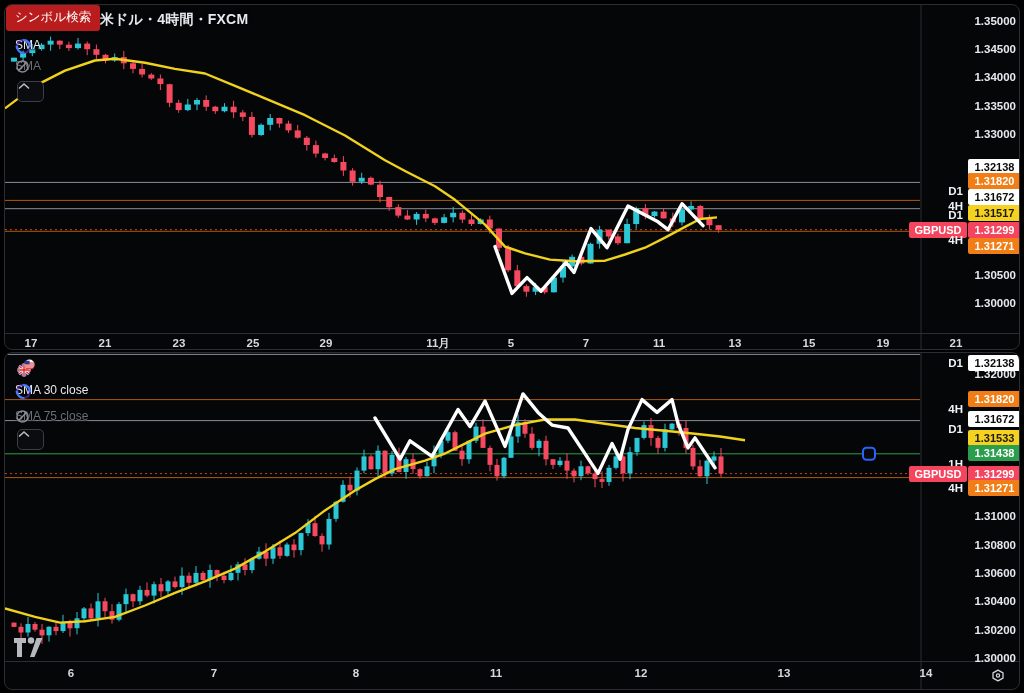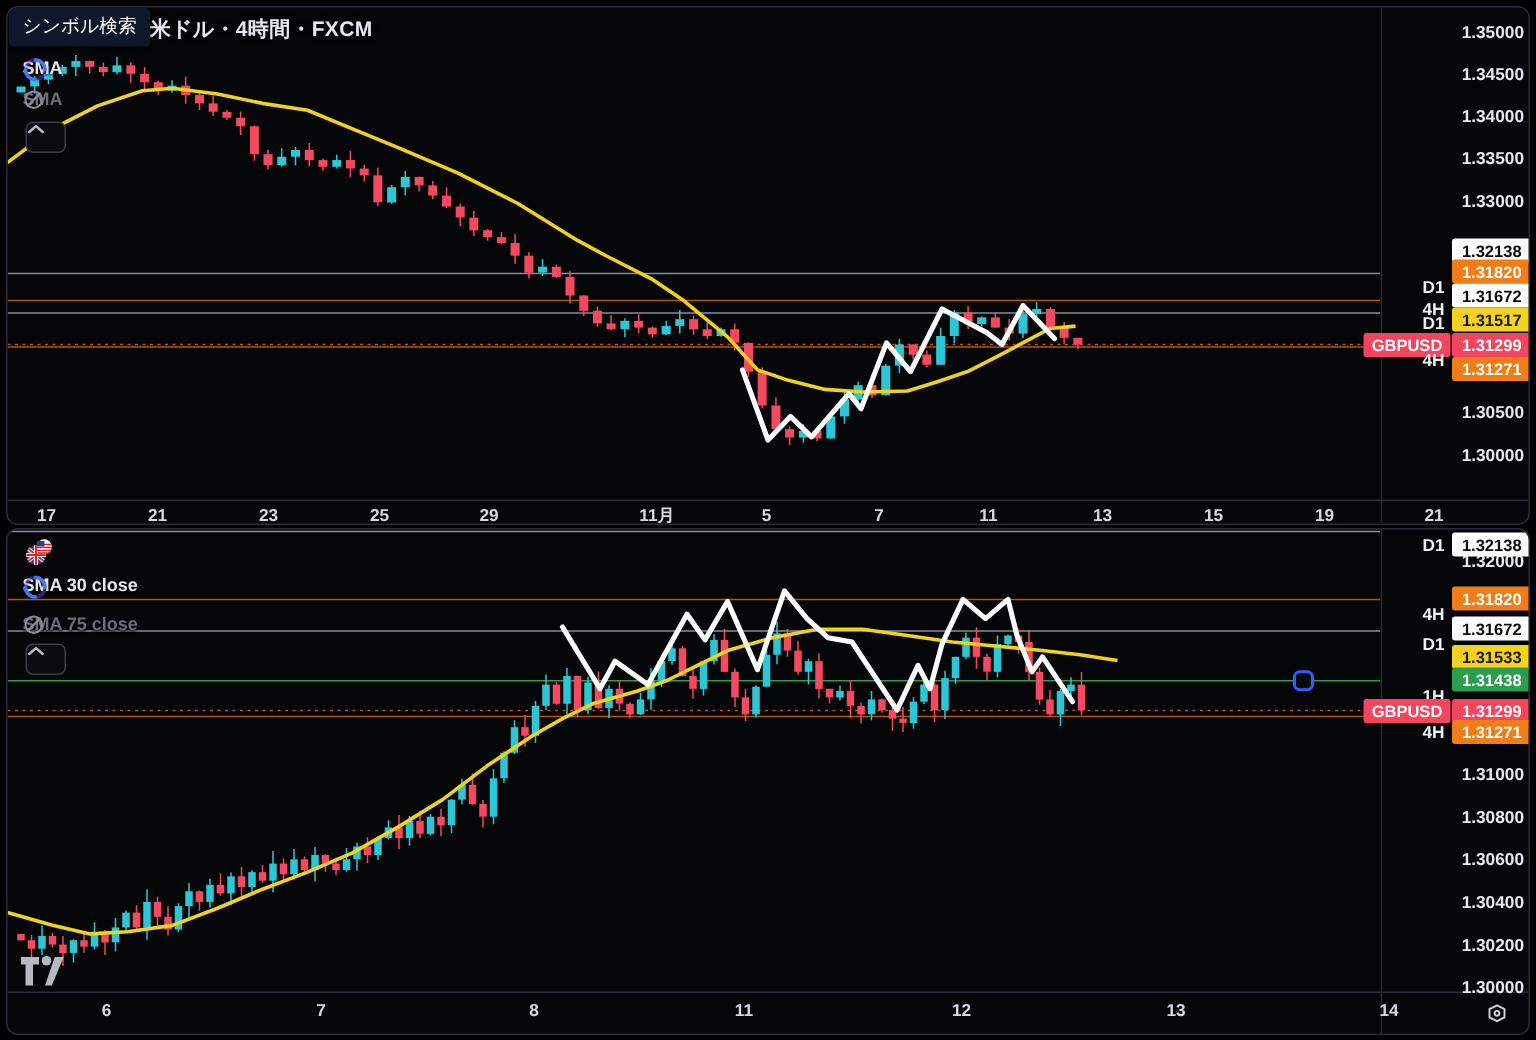--- a/index.html
+++ b/index.html
@@ -9,28 +9,28 @@
     border-radius:8px;overflow:hidden;box-sizing:border-box;}
   #pane0{top:4px;height:346px;}
   #pane1{top:352px;height:338px;}
   .pane svg{position:absolute;left:0;top:0;}
   svg text{font-family:"Liberation Sans",sans-serif;}
   .hdr{position:absolute;top:6px;left:12px;display:flex;align-items:center;gap:7px;z-index:6;}
   .pair-icon{width:18px;height:18px;display:inline-block;}
   .pane-title{font-size:14px;font-weight:700;color:#e6e9ef;letter-spacing:.2px;white-space:nowrap;
     text-shadow:0 0 4px #000;}
   .legend{position:absolute;left:10px;display:flex;align-items:center;gap:8px;z-index:6;}
-  .legend .lbl{font-size:12px;font-weight:700;color:#e6e9ef;text-shadow:0 1px 2px #000;}
+  .legend .lbl{font-size:12px;font-weight:400;color:#e6e9ef;text-shadow:0 1px 2px #000;}
   .legend.dim .lbl{color:#6a6e78;}
   .l1{top:33px;} .l2{top:54px;}
   #pane1 .l1{top:30px;} #pane1 .l2{top:56px;}
   .collapse-btn{position:absolute;left:12px;top:76px;width:27px;height:21px;background:#0b0c0f;
     border:1px solid #3b3e46;border-radius:5px;display:flex;align-items:center;justify-content:center;
     padding:0;cursor:pointer;z-index:6;}
-  .tooltip{position:absolute;left:1px;top:0px;background:#0f172a;color:#fff;font-size:12.5px;
+  .tooltip{position:absolute;left:1px;top:0px;background:#b91c1c;color:#fff;font-size:12.5px;
     padding:4px 9px 5px;border-radius:3px;z-index:9;white-space:nowrap;box-shadow:0 1px 3px rgba(0,0,0,.6);}
 </style>
 </head>
 <body>
 
 <div class="stage">
 
   <section class="pane" id="pane0">
     <svg id="svg0" width="1016" height="344">
         <clipPath id="clip0">

